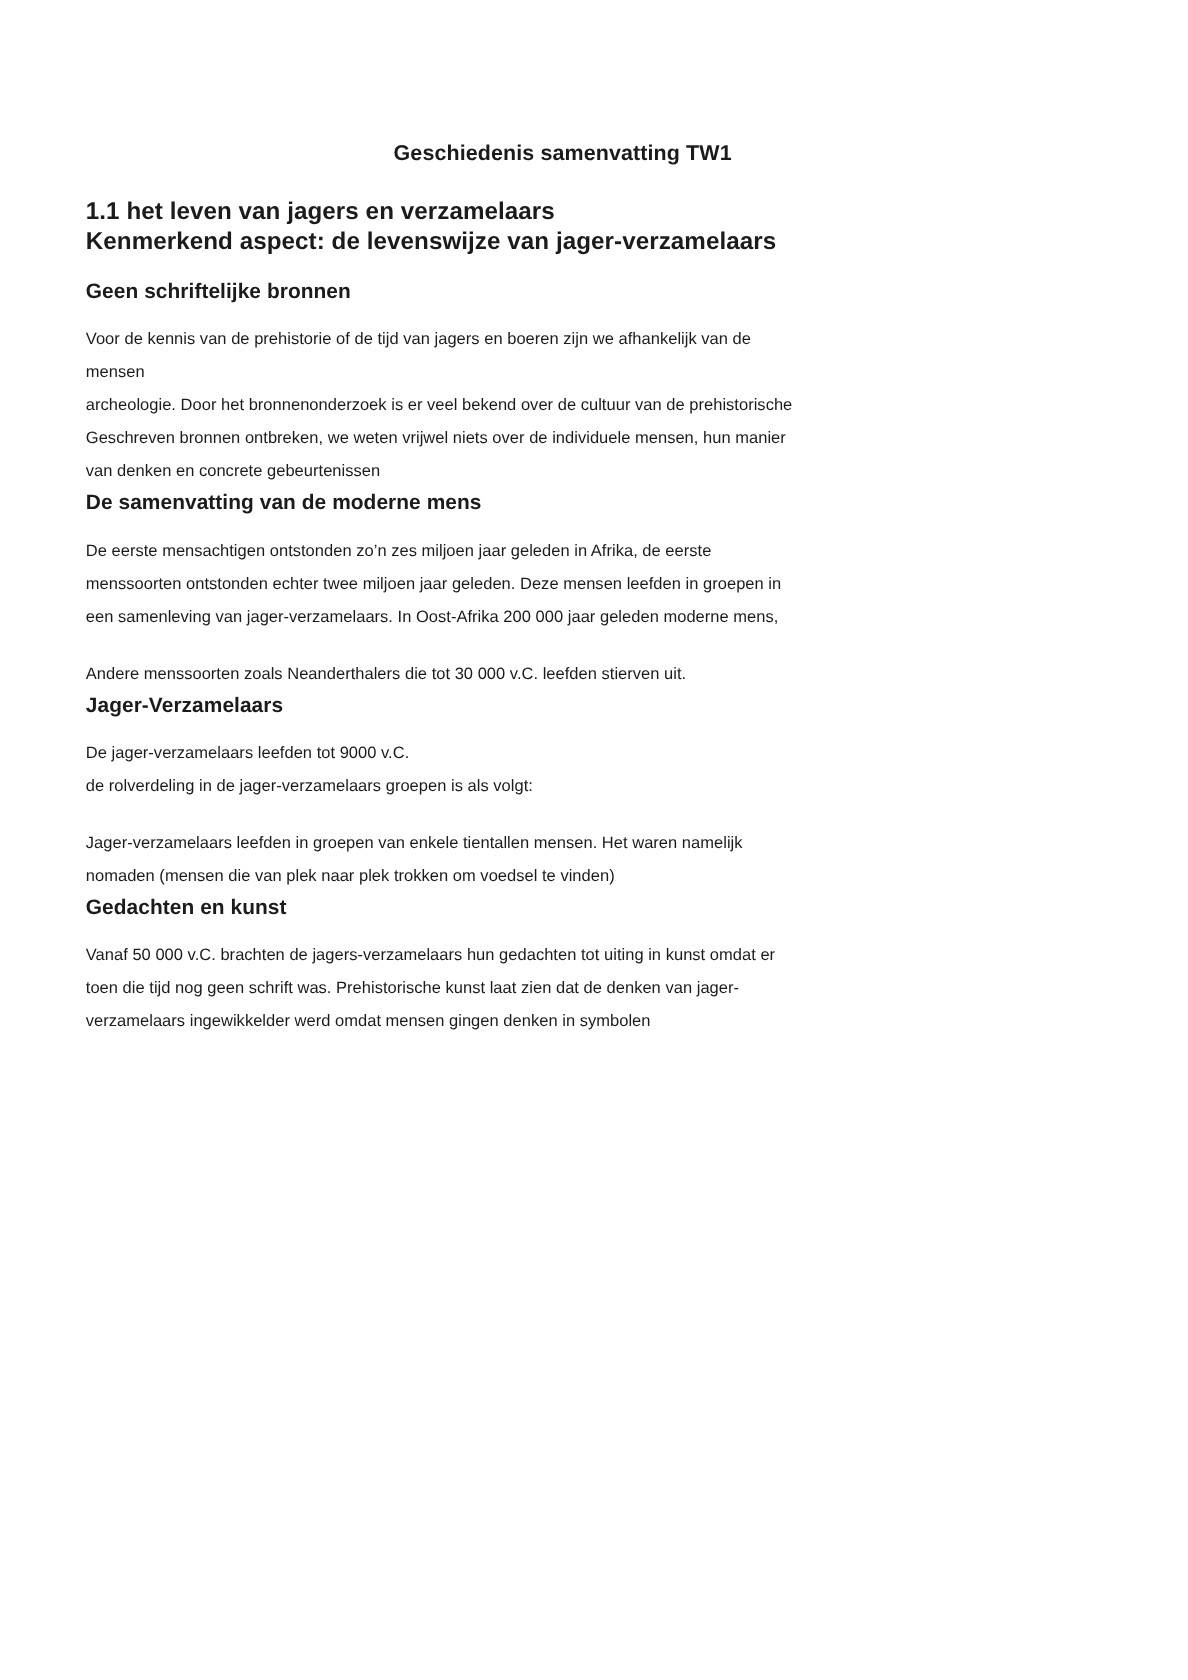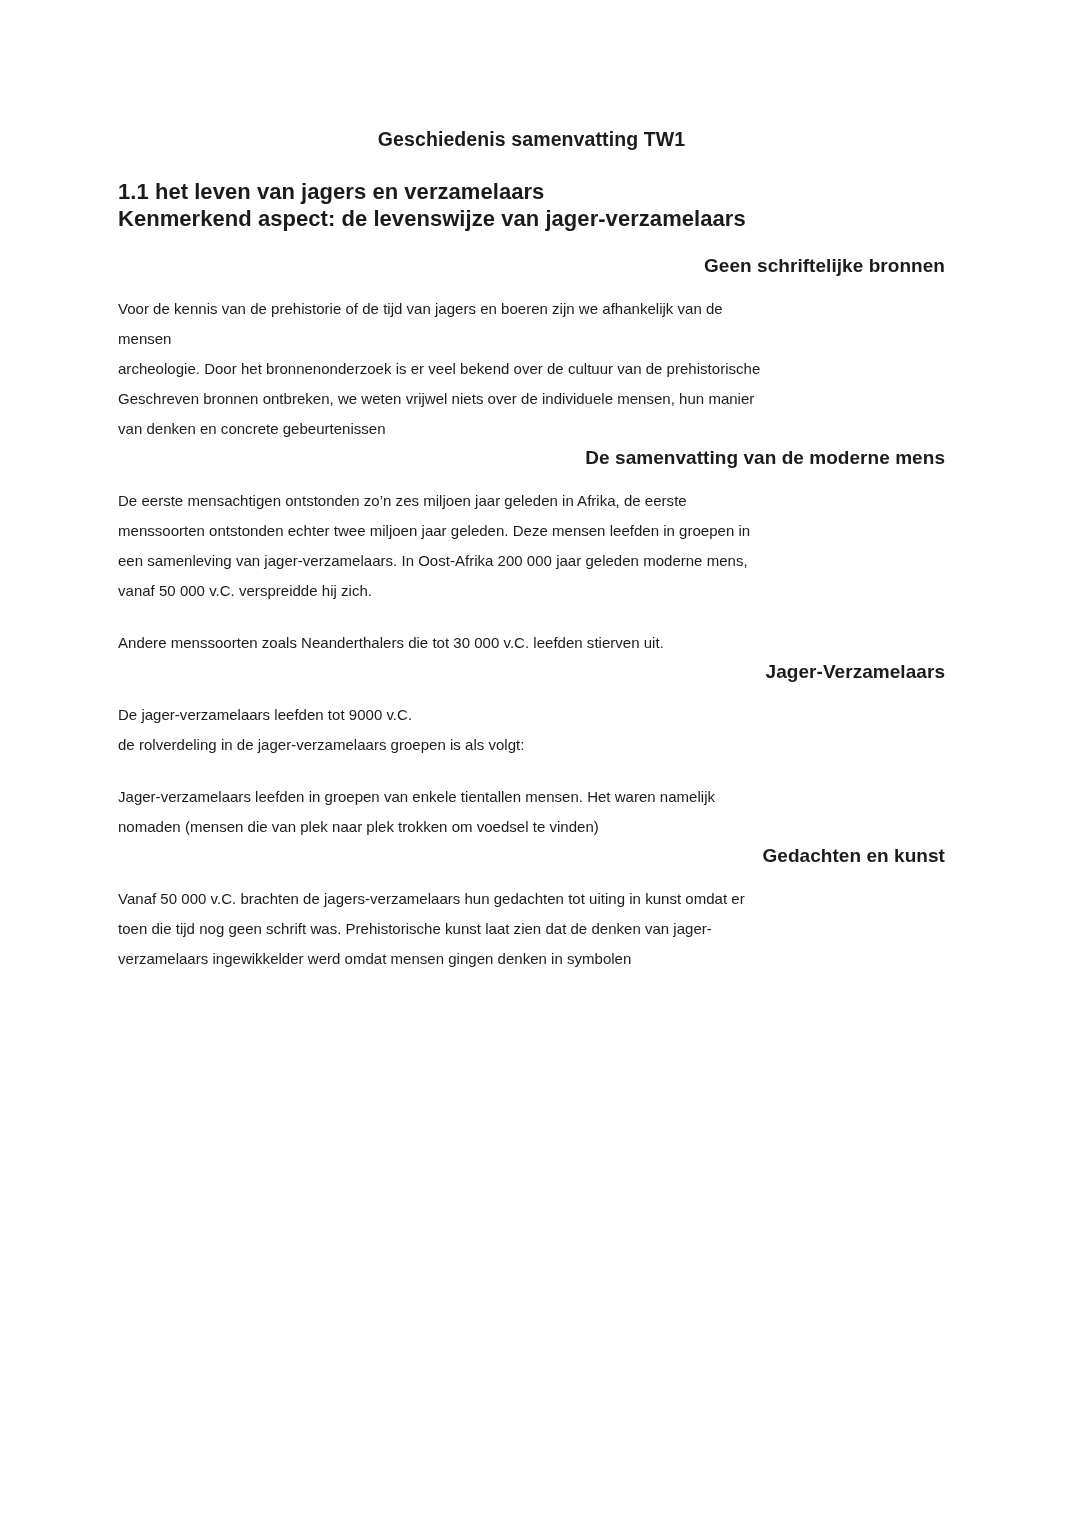--- a/index.html
+++ b/index.html
@@ -13,21 +13,21 @@
     height: 1527px;
     font-family: "Liberation Sans", "DejaVu Sans", sans-serif;
     color: #1b1b1b;
     -webkit-font-smoothing: antialiased;
   }
   .page {
     position: relative;
     width: 1080px;
     height: 1527px;
     box-sizing: border-box;
-    padding: 126px 135px 0 118px;
+    padding: 126px 135px 0 78px;
     background: #ffffff;
   }
   .doc-title {
     text-align: center;
     font-size: 19.5px;
     font-weight: bold;
     line-height: 26px;
     margin: 0 0 26px 0;
     letter-spacing: 0.1px;
   }
@@ -40,21 +40,20 @@
     line-height: 27px;
     margin: 0;
     letter-spacing: 0.05px;
   }
   .section-heading {
     font-size: 19px;
     font-weight: bold;
     line-height: 27px;
     margin: 0 0 15px 0;
     letter-spacing: 0.05px;
-    text-align: right;
   }
   .para {
     font-size: 15px;
     font-weight: normal;
     line-height: 30px;
     margin: 0 0 22px 0;
     letter-spacing: 0.02px;
     max-width: 822px;
   }
   .para-line {
@@ -86,21 +85,20 @@
       <span class="para-line">van denken en concrete gebeurtenissen</span>
     </p>
   </section>
 
   <section>
     <h2 class="section-heading">De samenvatting van de moderne mens</h2>
     <p class="para">
       <span class="para-line">De eerste mensachtigen ontstonden zo’n zes miljoen jaar geleden in Afrika, de eerste</span>
       <span class="para-line">menssoorten ontstonden echter twee miljoen jaar geleden. Deze mensen leefden in groepen in</span>
       <span class="para-line">een samenleving van jager-verzamelaars. In Oost-Afrika 200 000 jaar geleden moderne mens,</span>
-      <span class="para-line">vanaf 50 000 v.C. verspreidde hij zich.</span>
     </p>
     <p class="para">
       <span class="para-line">Andere menssoorten zoals Neanderthalers die tot 30 000 v.C. leefden stierven uit.</span>
     </p>
   </section>
 
   <section>
     <h2 class="section-heading">Jager-Verzamelaars</h2>
     <p class="para">
       <span class="para-line">De jager-verzamelaars leefden tot 9000 v.C.</span>

